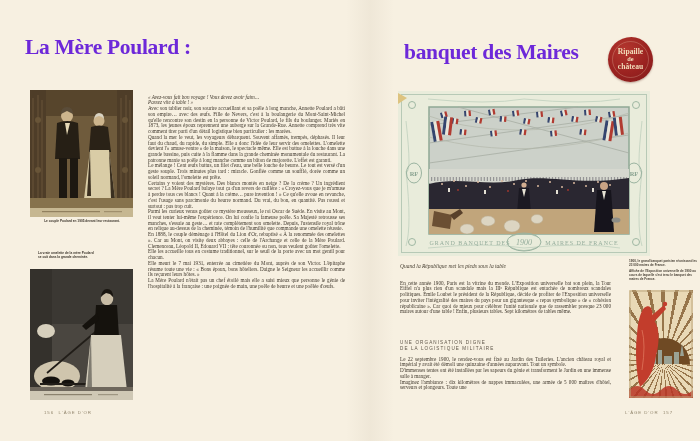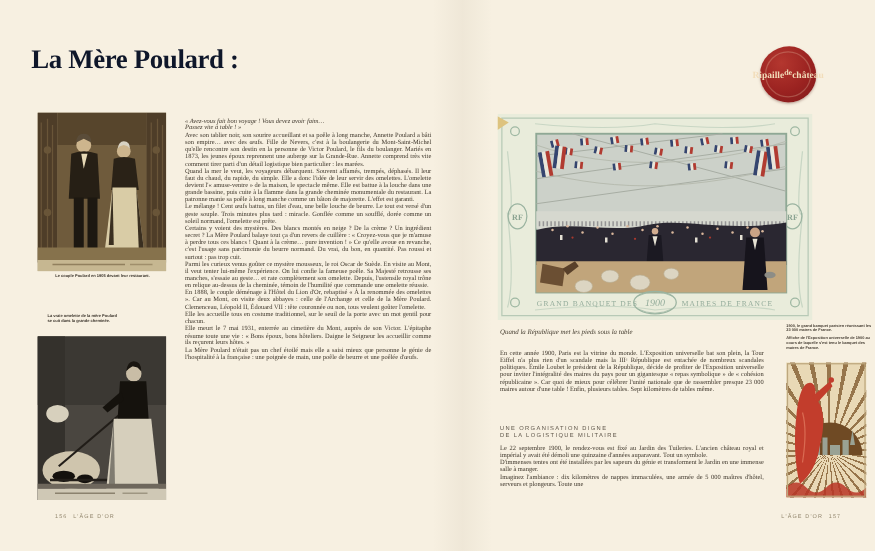--- a/index.html
+++ b/index.html
@@ -3,42 +3,42 @@
 <meta charset="utf-8">
 <style>
   html,body{margin:0;padding:0;background:#e8e2d2}
   #spread{position:relative;width:700px;height:441px;background:#f7f0e1;overflow:hidden;
           font-family:"Liberation Serif",serif;color:#3f372c}
   .abs{position:absolute}
   
   #gutter{left:346px;top:0;width:48px;height:441px;
           background:linear-gradient(90deg,rgba(110,90,60,0) 0%,rgba(110,90,60,.06) 50%,rgba(110,90,60,0) 100%)}
   
-  .title{color:#0f172a;font-weight:700;font-size:21.5px;line-height:21.8px;letter-spacing:-.3px;white-space:nowrap}
+  .title{color:#6d28d9;font-weight:700;font-size:21.5px;line-height:21.8px;letter-spacing:-.3px;white-space:nowrap}
   
   .half{transform:scale(.5);transform-origin:0 0}
   .col .half{width:200%;font-size:10.3px;line-height:11.45px;text-align:justify}
   .col p{margin:0}
   .quote{font-style:italic}
   .caption .half{width:200%;font-family:"Liberation Sans",sans-serif;font-weight:bold;
                  font-size:6.4px;line-height:7.8px;color:#3a332a}
   .caption.center .half{text-align:center}
   .cap-it .half{width:200%;font-style:italic;font-size:11px;line-height:12px;color:#463e31}
   .sect .half{width:200%;font-family:"Liberation Sans",sans-serif;font-size:9.2px;line-height:11.4px;
               letter-spacing:2.2px;color:#5f564a}
   .mcap .half{width:200%;font-family:"Liberation Sans",sans-serif;font-weight:bold;
               font-size:6.2px;line-height:7.4px;color:#453d33}
   .mcap .gap{height:5px}
   .footer .half{width:300px;font-family:"Liberation Sans",sans-serif;font-size:8.8px;
                 letter-spacing:1.8px;color:#93876e;white-space:nowrap}
   .footer-r{width:272px}
   .footer-r .half{width:272px;transform-origin:100% 0;text-align:right}
   .ft-sp{margin-left:9px}
   
-  #seal{left:608px;top:37px;width:45px;height:45px;display:flex;align-items:center;
+  #seal{left:608px;top:37px;width:45px;height:45px;display:flex;flex-direction:column;align-items:center;
         justify-content:center;text-align:center;color:#f2ddba;font-weight:bold;
         border-radius:52% 48% 50% 50% / 50% 52% 48% 50%;
         background:radial-gradient(circle at 38% 30%,#b4372f 0%,#9a2220 55%,#7e1a1b 100%);
         box-shadow:0 1px 2px rgba(80,30,20,.35)}
   #seal:before{content:"";position:absolute;inset:4px;border:1px solid rgba(244,224,190,.25);border-radius:50%}
   #seal .l1,#seal .l3{font-size:7.6px;line-height:8px}
   #seal .l2{font-size:6.4px;line-height:6.8px}
   
   #poster{left:629px;top:290px;width:64px;height:108px;background:#e9d9b6}
   #poster .rays{position:absolute;inset:0;
@@ -139,20 +139,21 @@
     </div>
   </div>
 
   <div class="abs footer" style="left:44px;top:410px">
     <div class="half">
       <span>156</span><span class="ft-sp">L'ÂGE D'OR</span>
     </div>
   </div>
 
   <div class="abs title" style="left:404px;top:42px">
+    <div>banquet des Maires</div>
   </div>
 
   <div id="seal" class="abs">
     <span class="l1">Ripaille</span>
     <span class="l2">de</span>
     <span class="l3">château</span>
   </div>
 
   <svg class="abs" style="left:398px;top:91px" width="252" height="165" viewBox="0 0 252 165">
     <rect width="252" height="165" fill="#e9ecdb"></rect>

